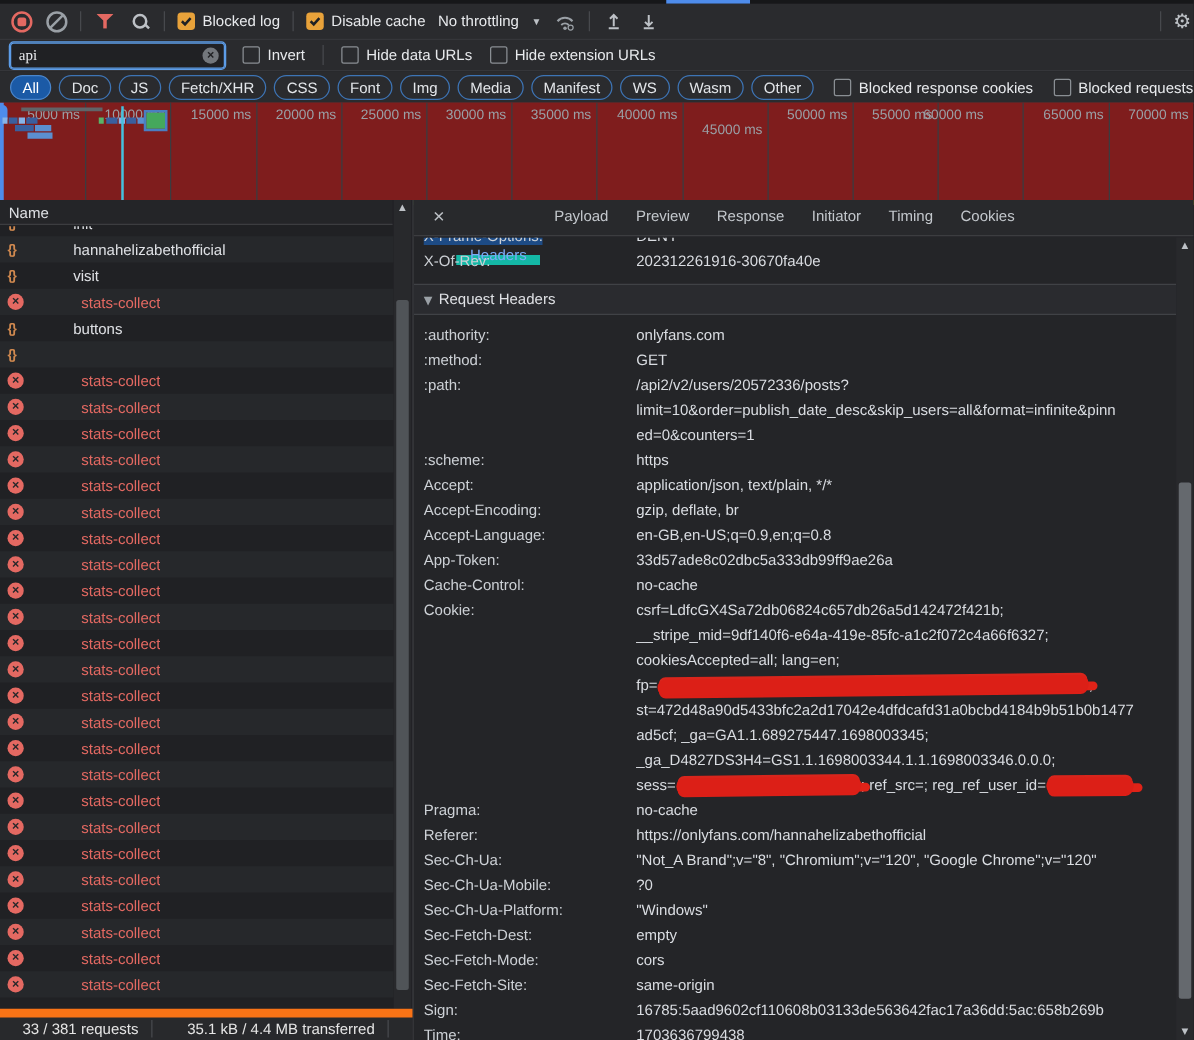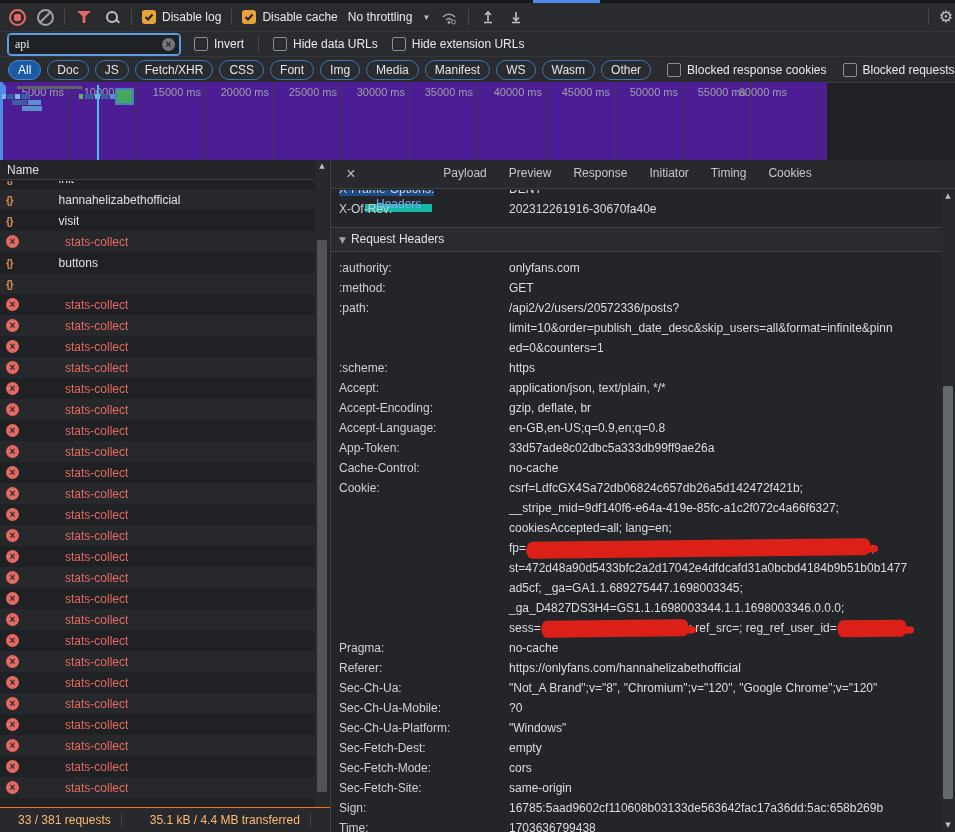--- a/index.html
+++ b/index.html
@@ -43,21 +43,21 @@
   #filter-box input{flex:1;background:transparent;border:none;outline:none;color:#e8eaed;
       font-family:Liberation Serif, serif;font-size:12px;padding:0;min-width:0;}
   .clearx{width:13px;height:13px;border-radius:50%;background:#73777c;color:#202124;font-size:10px;
       line-height:13px;text-align:center;flex:none;font-weight:bold;}
   
   #pills{display:flex;gap:6px;align-items:center;}
   .pill{border:1px solid #3d74b5;border-radius:10px;padding:2px 9px;color:#e3e6ea;background:transparent;white-space:nowrap;text-align:right;}
   .pill.active{background:#1b5aa6;border-color:#4a86cc;color:#fff;}
   .tb3cb{display:flex;align-items:center;gap:6px;margin-left:8px;white-space:nowrap;}
   
-  #overview{position:absolute;left:0;top:82px;width:827px;height:78px;background:#4c1d95;
+  #overview{position:absolute;left:0;top:82px;width:955px;height:78px;background:#7f1d1d;
       border-bottom:4px solid #84cc16;overflow:hidden;}
   .gridline{position:absolute;top:0;width:1px;height:78px;background:#3b3c40;}
   .ticklab{position:absolute;top:4px;width:66px;text-align:right;color:#9aa0a6;font-size:11px;white-space:nowrap;}
   .ovbar{position:absolute;}
   #ov-lefthandle{position:absolute;left:0;top:0;width:3px;height:78px;background:#4e8ceb;}
   #ov-knob{position:absolute;left:0;top:2px;width:6px;height:14px;background:#4e8ceb;border-radius:0 4px 4px 0;}
   
   #left{position:absolute;left:0;top:160px;width:330px;height:672px;background:#202124;border-right:1px solid #404346;}
   #name-header{position:absolute;left:0;top:0;width:314px;height:20px;line-height:20px;padding-left:7px;
       border-bottom:1px solid #3c3d40;color:#dfe1e5;background:#242528;box-sizing:border-box;}
@@ -69,22 +69,22 @@
   .rrow.err .rname{color:#e46962;}
   .jicon{color:#d0894f;font-weight:bold;font-size:11px;letter-spacing:-1px;flex:none;}
   .eicon{width:13px;height:13px;border-radius:50%;background:#e46962;color:#26282b;font-size:10px;font-weight:bold;
       line-height:13px;text-align:center;flex:none;}
   
   #lscroll{position:absolute;right:1px;top:0;width:14px;bottom:25px;background:#28292c;}
   .scr-arrow{position:absolute;left:0;width:14px;height:13px;color:#bdc1c6;font-size:7px;text-align:center;line-height:13px;
       font-family:"DejaVu Sans",sans-serif;}
   #lthumb{position:absolute;left:2px;top:80px;width:10px;height:552px;background:#505458;border-radius:2px;}
   
-  #statusbar{position:absolute;left:0;bottom:0;width:330px;height:25px;background:#28292c;border-top:1px solid #f97316;
-      display:flex;align-items:center;color:#fdba74;box-sizing:border-box;padding-left:8px;}
+  #statusbar{position:absolute;left:0;bottom:0;width:330px;height:25px;background:#28292c;border-top:7px solid #f97316;
+      display:flex;align-items:center;color:#e5e5e5;box-sizing:border-box;padding-left:8px;}
   .stitem{padding:0 10px;white-space:nowrap;}
   .stitem + .stitem{border-left:1px solid #47494d;padding-left:28px;}
   
   #details{position:absolute;left:331px;top:160px;width:624px;height:672px;background:#242528;}
   #tabbar{position:absolute;left:0;top:0;width:100%;height:29px;background:#28292c;border-bottom:1px solid #3c3d40;
       display:flex;align-items:stretch;gap:0;padding-left:10px;box-sizing:border-box;}
   #closex{align-self:center;width:20px;color:#bdc1c6;font-size:16px;text-align:center;margin-right:4px;}
   .dtab{display:flex;align-items:center;padding:0 11px;color:#c3c7cc;border-bottom:2px solid transparent;white-space:nowrap;}
   .dtab.active{color:#7cacf8;border-bottom:8px solid #14b8a6;margin-top:44px;}
   #dcontent{position:absolute;left:0;top:30px;right:14px;bottom:0;overflow:hidden;}
@@ -128,21 +128,21 @@
     <span class="icon16">
         <span class="mag"></span>
       </span>
     <span class="vsep"></span>
     <span class="tbgroup">
       <span class="cb">
         <svg width="10" height="10" viewBox="0 0 10 10">
             <path d="M1.5 5 L4 7.5 L8.5 2.5" stroke="#202124" stroke-width="2" fill="none"></path>
           </svg>
       </span>
-      <span class="cblab">Disable log</span>
+      <span class="cblab">Blocked log</span>
     </span>
     <span class="vsep"></span>
     <span class="tbgroup">
       <span class="cb">
         <svg width="10" height="10" viewBox="0 0 10 10">
             <path d="M1.5 5 L4 7.5 L8.5 2.5" stroke="#202124" stroke-width="2" fill="none"></path>
           </svg>
       </span>
       <span class="cblab">Disable cache</span>
     </span>
@@ -236,21 +236,21 @@
       <div class="ticklab" style="left: 203px;">20000 ms</div>
       <div class="gridline" style="left: 341px;"></div>
       <div class="ticklab" style="left: 271px;">25000 ms</div>
       <div class="gridline" style="left: 409px;"></div>
       <div class="ticklab" style="left: 339px;">30000 ms</div>
       <div class="gridline" style="left: 477px;"></div>
       <div class="ticklab" style="left: 407px;">35000 ms</div>
       <div class="gridline" style="left: 546px;"></div>
       <div class="ticklab" style="left: 476px;">40000 ms</div>
       <div class="gridline" style="left: 614px;"></div>
-      <div class="ticklab" style="left: 544px;">45000 ms</div>
+      <div class="ticklab" style="left: 544px; margin-top: 12px;">45000 ms</div>
       <div class="gridline" style="left: 682px;"></div>
       <div class="ticklab" style="left: 612px;">50000 ms</div>
       <div class="gridline" style="left: 750px;"></div>
       <div class="ticklab" style="left: 680px;">55000 ms</div>
       <div class="gridline" style="left: 818px;"></div>
       <div class="ticklab" style="left: 721px;">60000 ms</div>
       <div class="gridline" style="left: 887px;"></div>
       <div class="ticklab" style="left: 817px;">65000 ms</div>
       <div class="ticklab" style="left: 885px;">70000 ms</div>
       <div class="ovbar" style="left: 17px; top: 4px; width: 65px; height: 3px; background: rgb(96, 100, 104);"></div>

